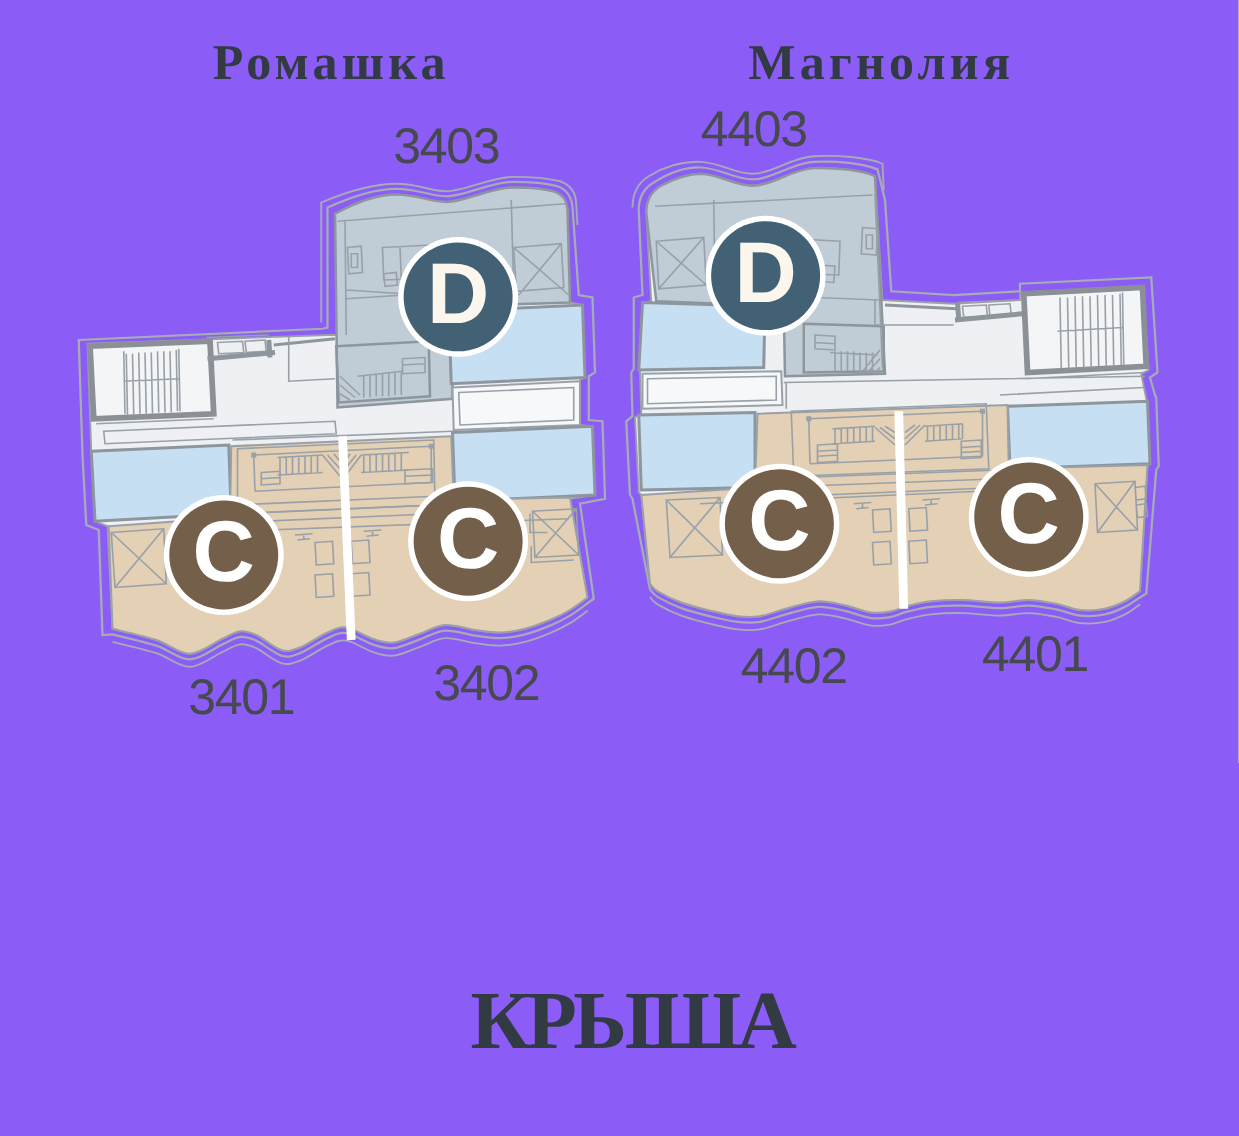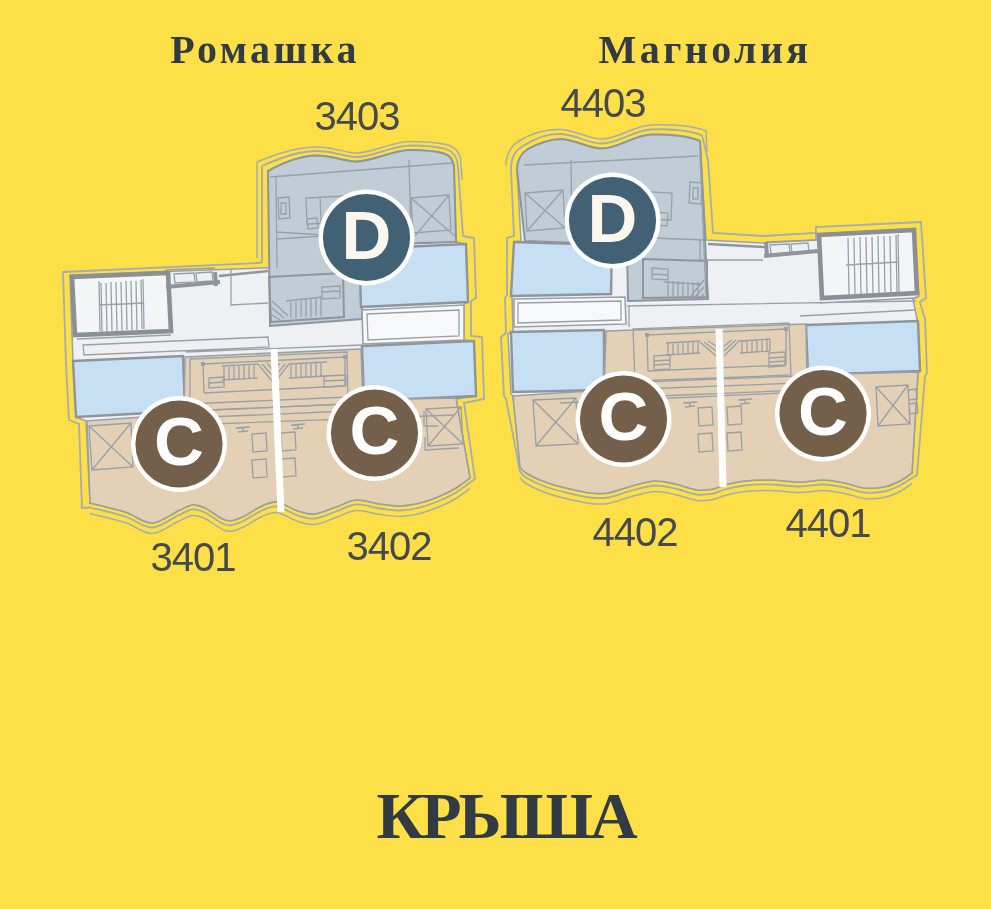--- a/index.html
+++ b/index.html
@@ -1,16 +1,16 @@
 <!DOCTYPE html>
 <html><head>
 <meta charset="utf-8">
 <style>
   html,body{margin:0;padding:0;background:#ffffff;}
-  .page{position:relative;width:991px;height:909px;background:#fde047;overflow:hidden;
+  .page{position:relative;width:991px;height:909px;background:#8b5cf6;overflow:hidden;
         font-family:"Liberation Sans",sans-serif;}
   svg{position:absolute;left:0;top:0;}
   text{font-family:"Liberation Sans",sans-serif;}
   .serif{font-family:"Liberation Serif",serif;font-weight:bold;fill:#323a43;}
   .num{fill:#46494d;letter-spacing:-1px;}
   .thin{stroke:#99a1a8;stroke-width:1.3;fill:none;}
 </style>
 </head>
 <body>
 <div class="page">

